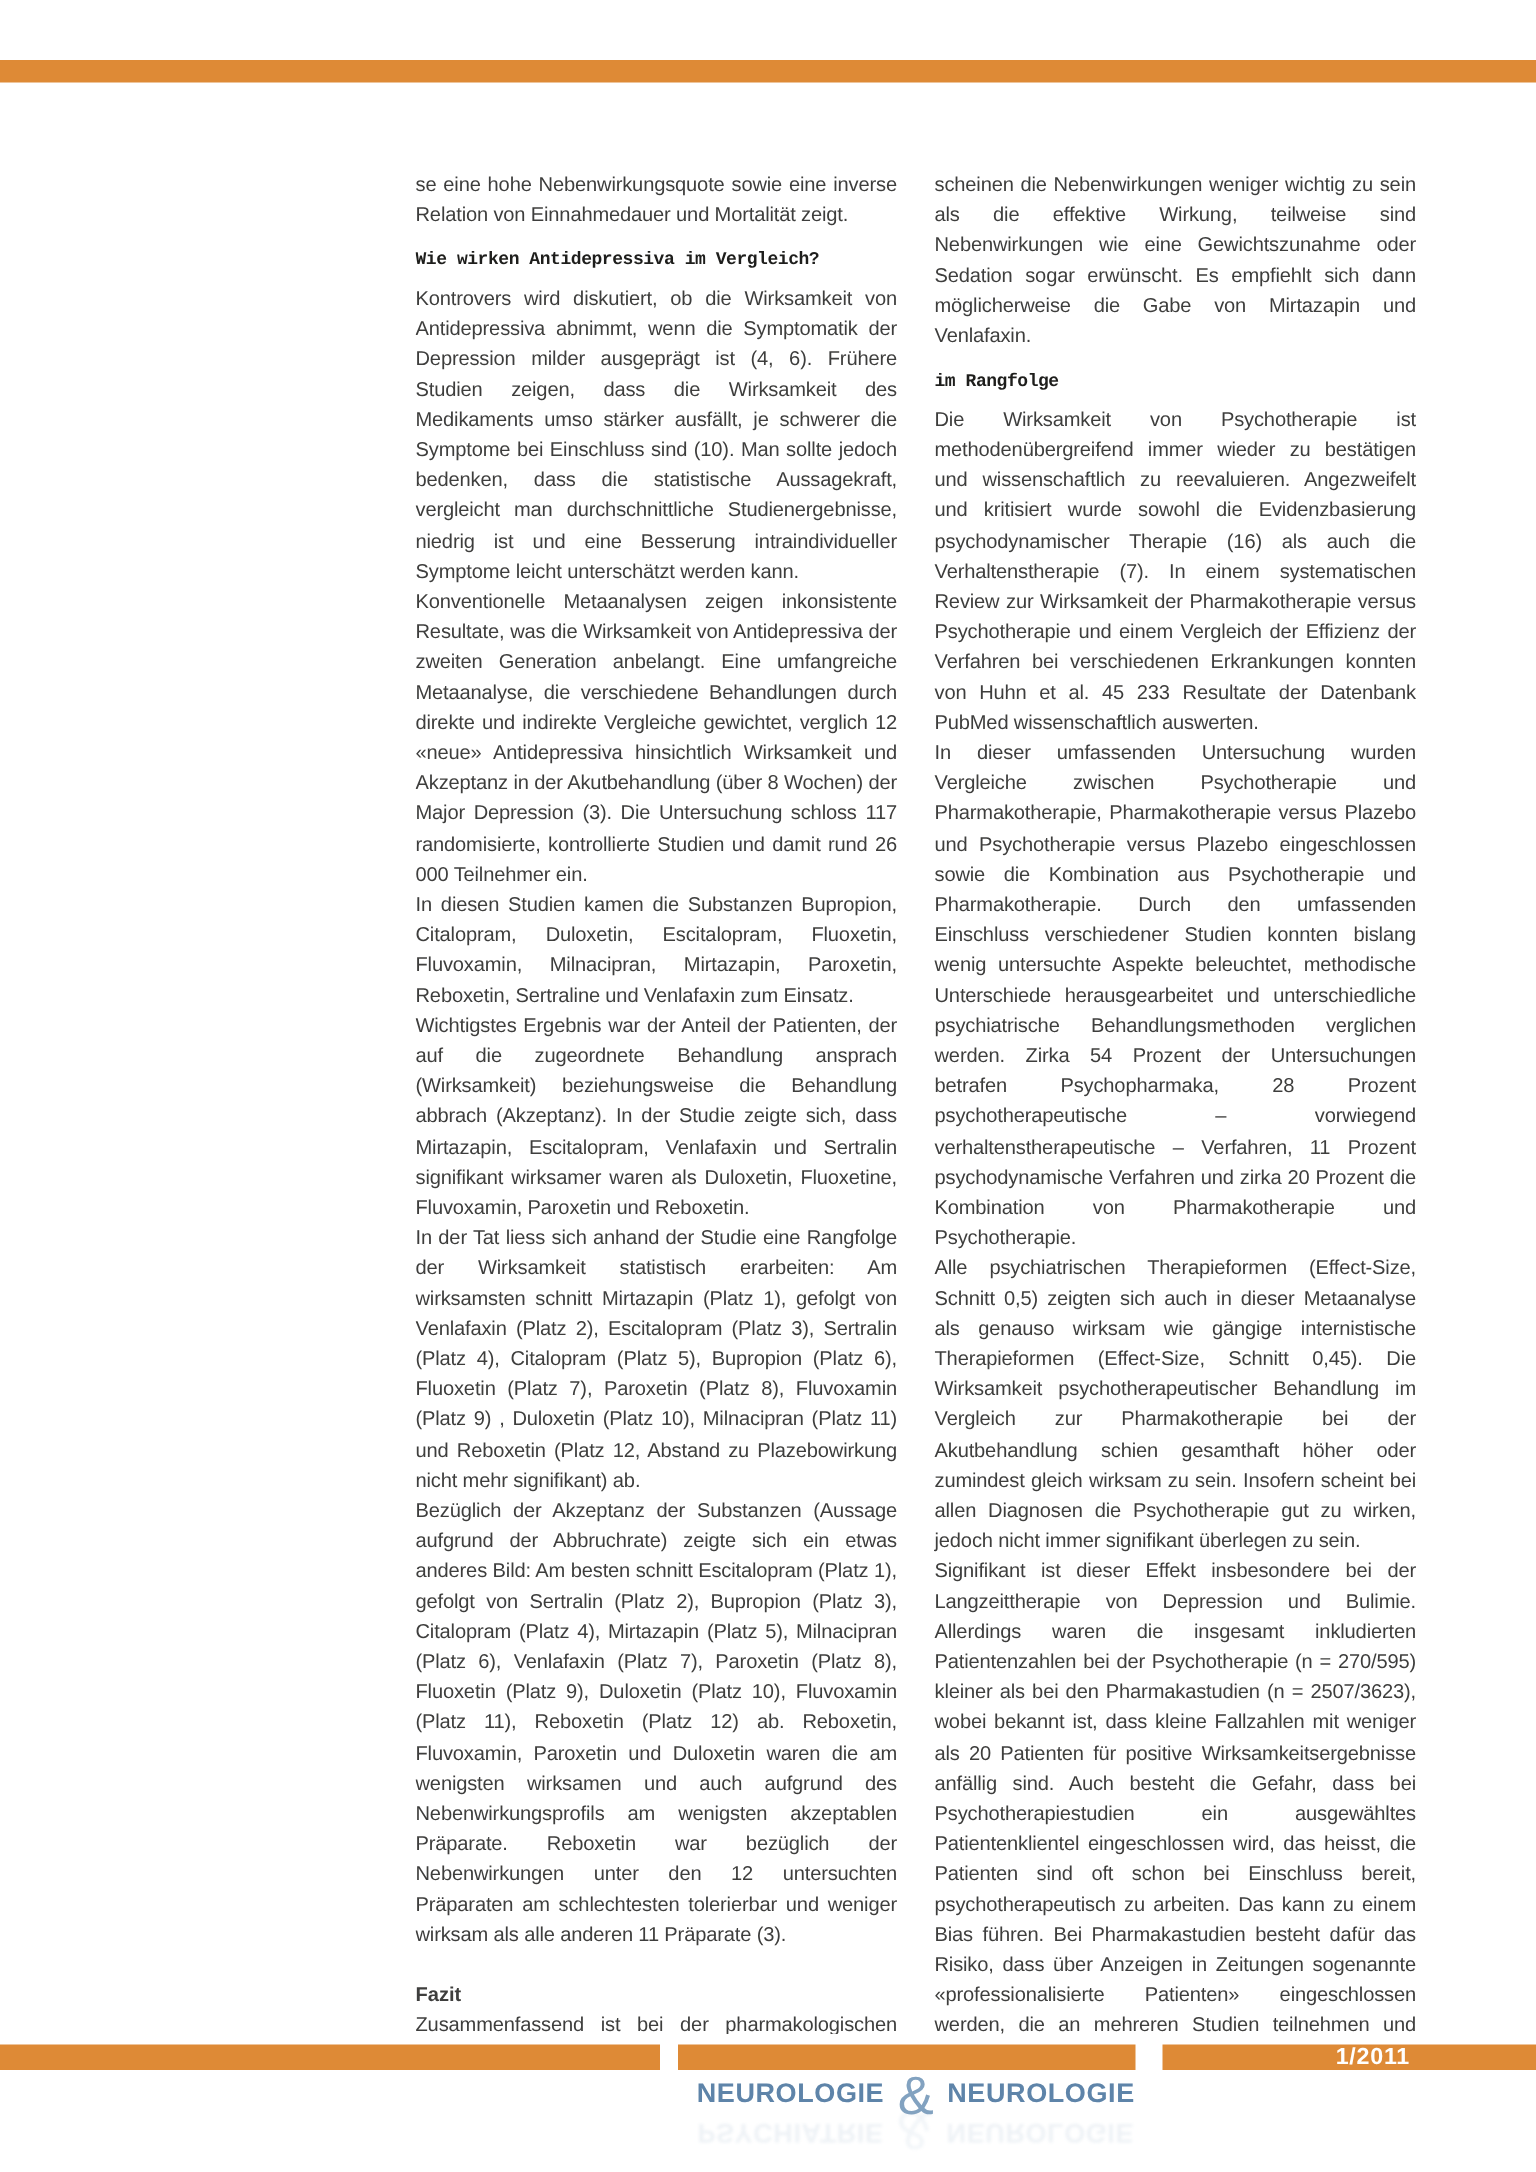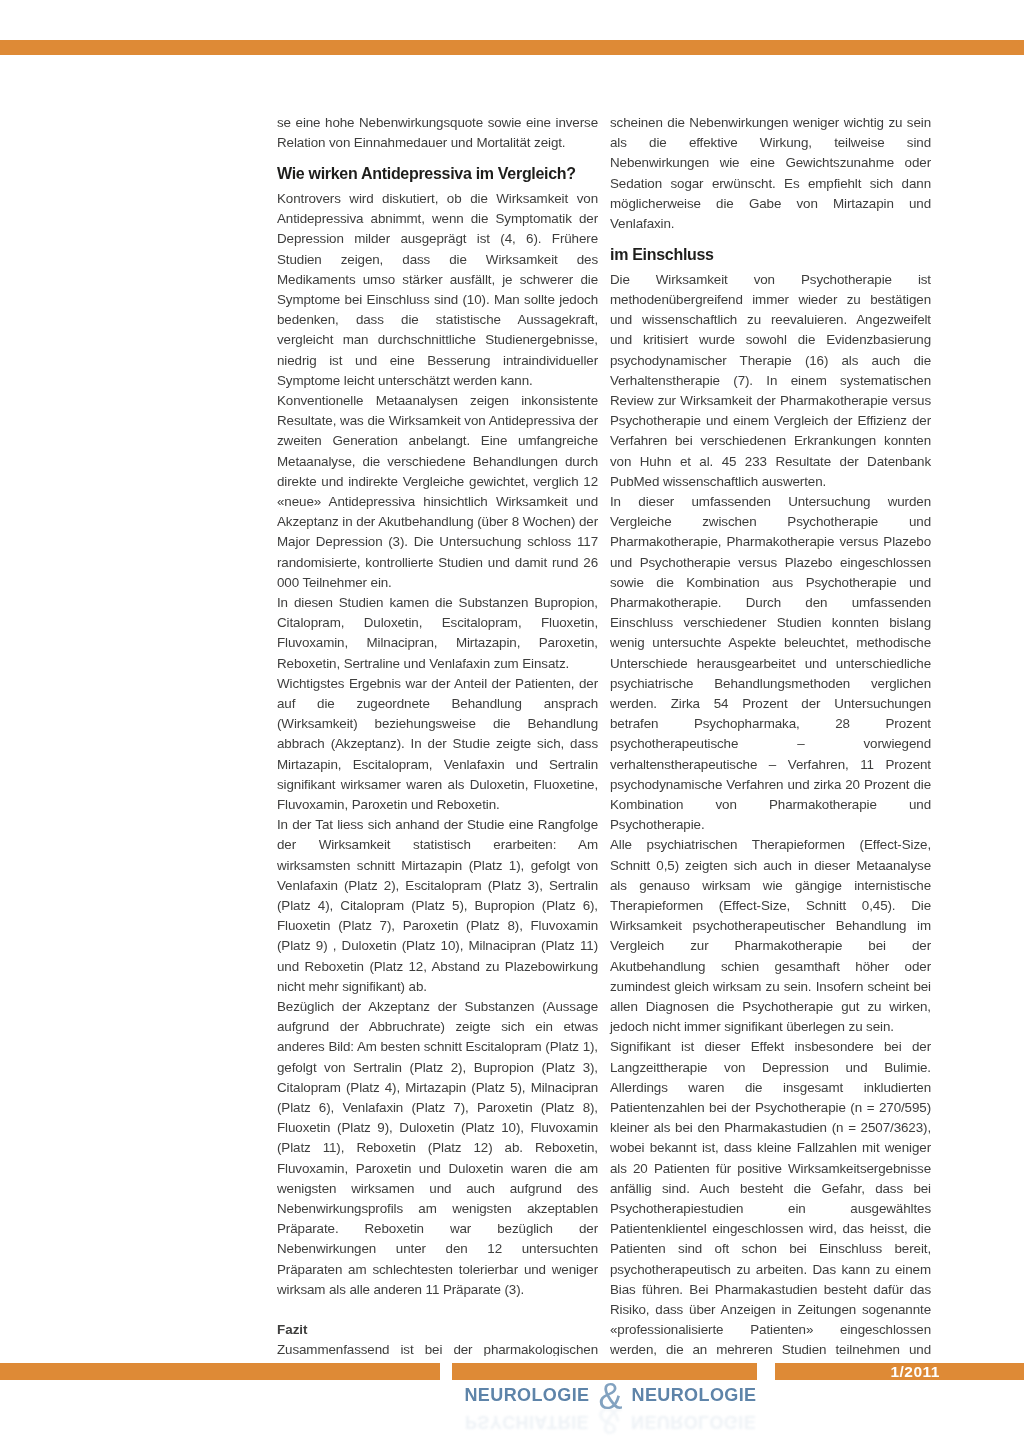--- a/index.html
+++ b/index.html
@@ -16,31 +16,31 @@
   }
   
   .topbar{position:absolute;left:0;top:40px;width:1024px;height:15px;background:var(--accent);}
   .topbar-label{
     position:absolute;right:84px;top:50%;transform:translateY(-50%);
     color:#ffffff;font-weight:bold;font-size:13.5px;letter-spacing:5.5px;white-space:nowrap;
   }
   
   .content{
     position:absolute;left:277px;top:113px;width:667px;height:1243px;
-    display:flex;column-gap:12px;overflow:hidden;
+    display:flex;column-gap:25px;overflow:hidden;
   }
   .col{width:321px;flex:0 0 321px;}
   .para{
     font-size:13.4px;line-height:20.2px;letter-spacing:-0.1px;
     color:var(--body);text-align:justify;hyphens:auto;-webkit-hyphens:auto;
     margin:0;
   }
   .heading{
-    font-family:Liberation Sans, sans-serif;font-weight:bold;color:var(--heading);
-    font-size:16px;line-height:19.5px;letter-spacing:-0.3px;
+    font-family:Liberation Mono, monospace;font-weight:bold;color:var(--heading);
+    font-size:12px;line-height:19.5px;letter-spacing:-0.3px;
     margin:11px 0 5px 0;
   }
   .heading-line{white-space:nowrap;}
   .subheading{
     font-size:13.4px;line-height:20.2px;font-weight:bold;color:var(--body);
     margin:20px 0 0 0;
   }
   
   .fbar{position:absolute;top:1363px;height:17px;background:var(--accent);}
   .fbar.seg1{left:0;width:440px;}
@@ -90,21 +90,21 @@
         <div class="para">In diesen Studien kamen die Substanzen Bupropion, Citalopram, Duloxetin, Escitalopram, Fluoxetin, Fluvoxamin, Milnacipran, Mirtazapin, Paroxetin, Reboxetin, Sertraline und Venlafaxin zum Einsatz.</div>
         <div class="para">Wichtigstes Ergebnis war der Anteil der Patienten, der auf die zugeordnete Behandlung ansprach (Wirksamkeit) beziehungsweise die Behandlung abbrach (Akzeptanz). In der Studie zeigte sich, dass Mirtazapin, Escitalopram, Venlafaxin und Sertralin signifikant wirksamer waren als Duloxetin, Fluoxetine, Fluvoxamin, Paroxetin und Reboxetin.</div>
         <div class="para">In der Tat liess sich anhand der Studie eine Rangfolge der Wirksamkeit statistisch erarbeiten: Am wirksamsten schnitt Mirtazapin (Platz 1), gefolgt von Venlafaxin (Platz 2), Escitalopram (Platz 3), Sertralin (Platz 4), Citalopram (Platz 5), Bupropion (Platz 6), Fluoxetin (Platz 7), Paroxetin (Platz 8), Fluvoxamin (Platz 9) , Duloxetin (Platz 10), Milnacipran (Platz 11) und Reboxetin (Platz 12, Abstand zu Plazebowirkung nicht mehr signifikant) ab.</div>
         <div class="para">Bezüglich der Akzeptanz der Substanzen (Aussage aufgrund der Abbruchrate) zeigte sich ein etwas anderes Bild: Am besten schnitt Escitalopram (Platz 1), gefolgt von Sertralin (Platz 2), Bupropion (Platz 3), Citalopram (Platz 4), Mirtazapin (Platz 5), Milnacipran (Platz 6), Venlafaxin (Platz 7), Paroxetin (Platz 8), Fluoxetin (Platz 9), Duloxetin (Platz 10), Fluvoxamin (Platz 11), Reboxetin (Platz 12) ab. Reboxetin, Fluvoxamin, Paroxetin und Duloxetin waren die am wenigsten wirksamen und auch aufgrund des Nebenwirkungsprofils am wenigsten akzeptablen Präparate. Reboxetin war bezüglich der Nebenwirkungen unter den 12 untersuchten Präparaten am schlechtesten tolerierbar und weniger wirksam als alle anderen 11 Präparate (3).</div>
         <div class="subheading">Fazit</div>
         <div class="para">Zusammenfassend ist bei der pharmakologischen antidepressiven Behandlung als Synthese aus Wirksamkeit und Nebenwirkungsprofil Sertralin und Escitalopram als Erstwahltherapie bei der Akutbehandlung von Depressionen zu empfehlen. Bei schwereren Depressionen</div>
       </div>
     <div class="col" id="col-right">
         <div class="para">scheinen die Nebenwirkungen weniger wichtig zu sein als die effektive Wirkung, teilweise sind Nebenwirkungen wie eine Gewichtszunahme oder Sedation sogar erwünscht. Es empfiehlt sich dann möglicherweise die Gabe von Mirtazapin und Venlafaxin.</div>
         <div class="heading">
-          <div class="heading-line">im Einschluss</div>
+          <div class="heading-line">im Rangfolge</div>
         </div>
         <div class="para">Die Wirksamkeit von Psychotherapie ist methodenübergreifend immer wieder zu bestätigen und wissenschaftlich zu reevaluieren. Angezweifelt und kritisiert wurde sowohl die Evidenzbasierung psychodynamischer Therapie (16) als auch die Verhaltenstherapie (7). In einem systematischen Review zur Wirksamkeit der Pharmakotherapie versus Psychotherapie und einem Vergleich der Effizienz der Verfahren bei verschiedenen Erkrankungen konnten von Huhn et al. 45 233 Resultate der Datenbank PubMed wissenschaftlich auswerten.</div>
         <div class="para">In dieser umfassenden Untersuchung wurden Vergleiche zwischen Psychotherapie und Pharmakotherapie, Pharmakotherapie versus Plazebo und Psychotherapie versus Plazebo eingeschlossen sowie die Kombination aus Psychotherapie und Pharmakotherapie. Durch den umfassenden Einschluss verschiedener Studien konnten bislang wenig untersuchte Aspekte beleuchtet, methodische Unterschiede herausgearbeitet und unterschiedliche psychiatrische Behandlungsmethoden verglichen werden. Zirka 54 Prozent der Untersuchungen betrafen Psychopharmaka, 28 Prozent psychotherapeutische – vorwiegend verhaltenstherapeutische – Verfahren, 11 Prozent psychodynamische Verfahren und zirka 20 Prozent die Kombination von Pharmakotherapie und Psychotherapie.</div>
         <div class="para">Alle psychiatrischen Therapieformen (Effect-Size, Schnitt 0,5) zeigten sich auch in dieser Metaanalyse als genauso wirksam wie gängige internistische Therapieformen (Effect-Size, Schnitt 0,45). Die Wirksamkeit psychotherapeutischer Behandlung im Vergleich zur Pharmakotherapie bei der Akutbehandlung schien gesamthaft höher oder zumindest gleich wirksam zu sein. Insofern scheint bei allen Diagnosen die Psychotherapie gut zu wirken, jedoch nicht immer signifikant überlegen zu sein.</div>
         <div class="para">Signifikant ist dieser Effekt insbesondere bei der Langzeittherapie von Depression und Bulimie. Allerdings waren die insgesamt inkludierten Patientenzahlen bei der Psychotherapie (n = 270/595) kleiner als bei den Pharmakastudien (n = 2507/3623), wobei bekannt ist, dass kleine Fallzahlen mit weniger als 20 Patienten für positive Wirksamkeitsergebnisse anfällig sind. Auch besteht die Gefahr, dass bei Psychotherapiestudien ein ausgewähltes Patientenklientel eingeschlossen wird, das heisst, die Patienten sind oft schon bei Einschluss bereit, psychotherapeutisch zu arbeiten. Das kann zu einem Bias führen. Bei Pharmakastudien besteht dafür das Risiko, dass über Anzeigen in Zeitungen sogenannte «professionalisierte Patienten» eingeschlossen werden, die an mehreren Studien teilnehmen und daher ein erwünschtes Outcome zeigen. Die Haltung der Psychotherapeuten zur jeweiligen Behandlungsform mag ebenfalls die Resultate verbessern und sich</div>
       </div>
   </div>
 
   <div class="fbar seg1"></div>
   <div class="fbar seg2"></div>

